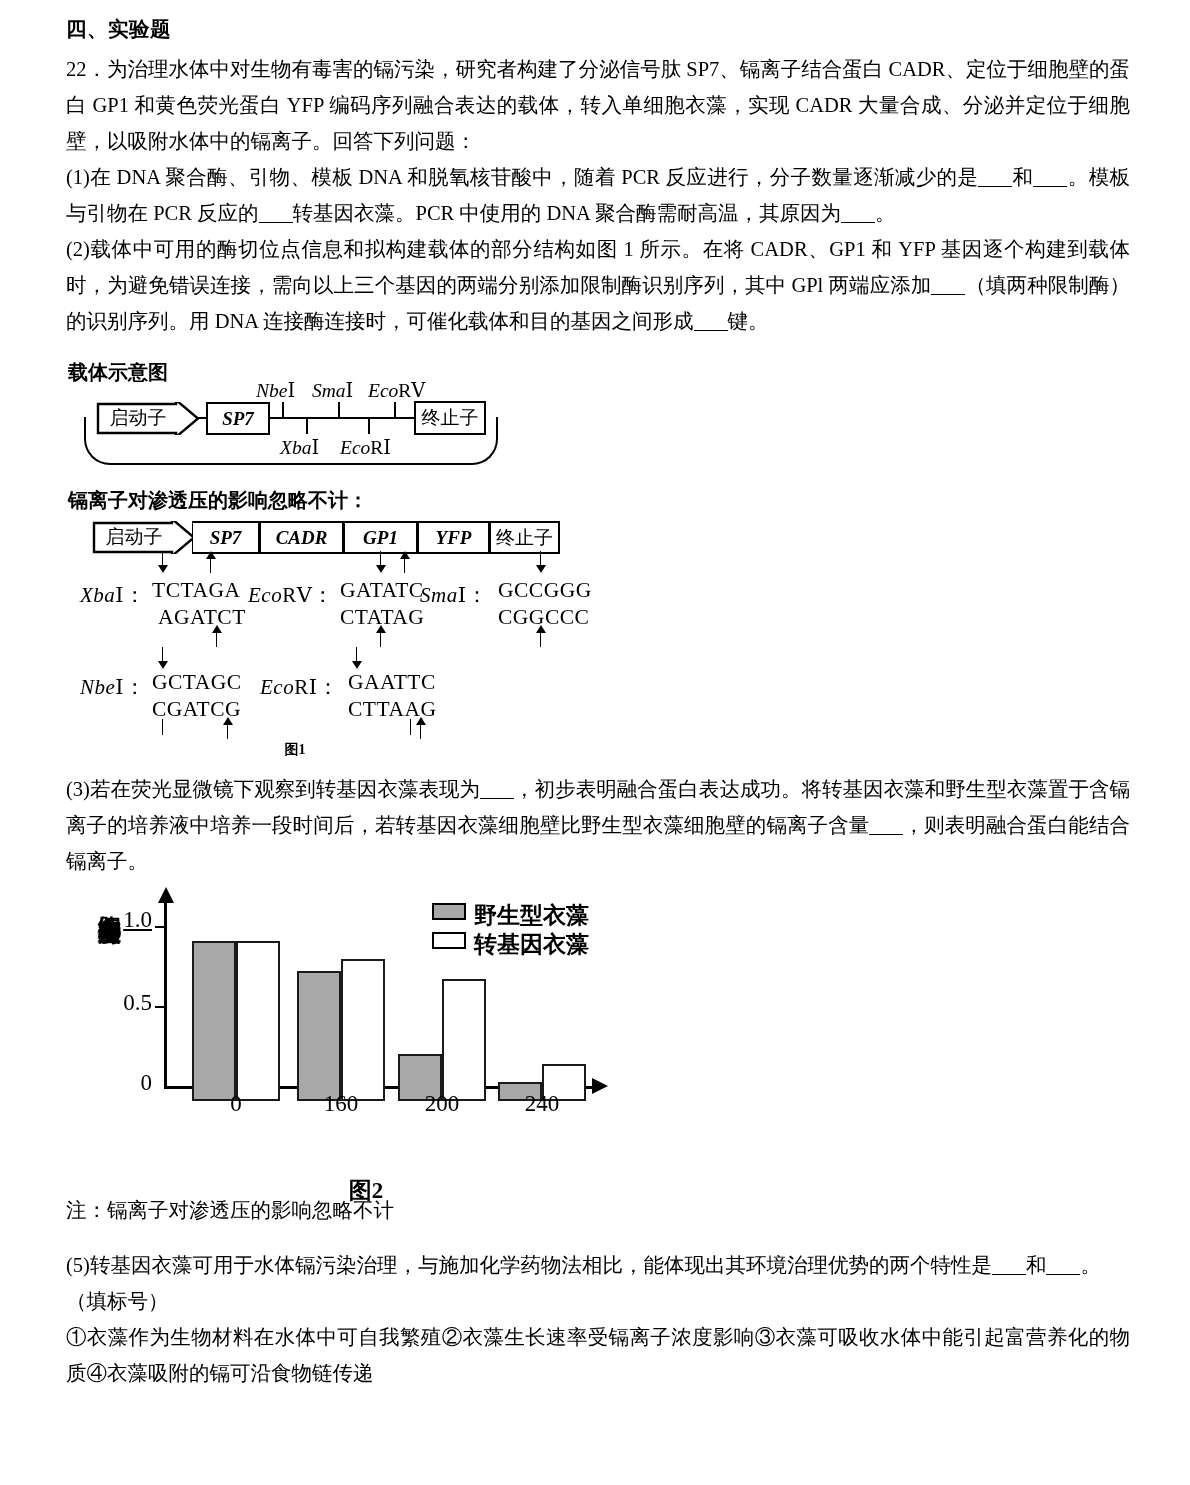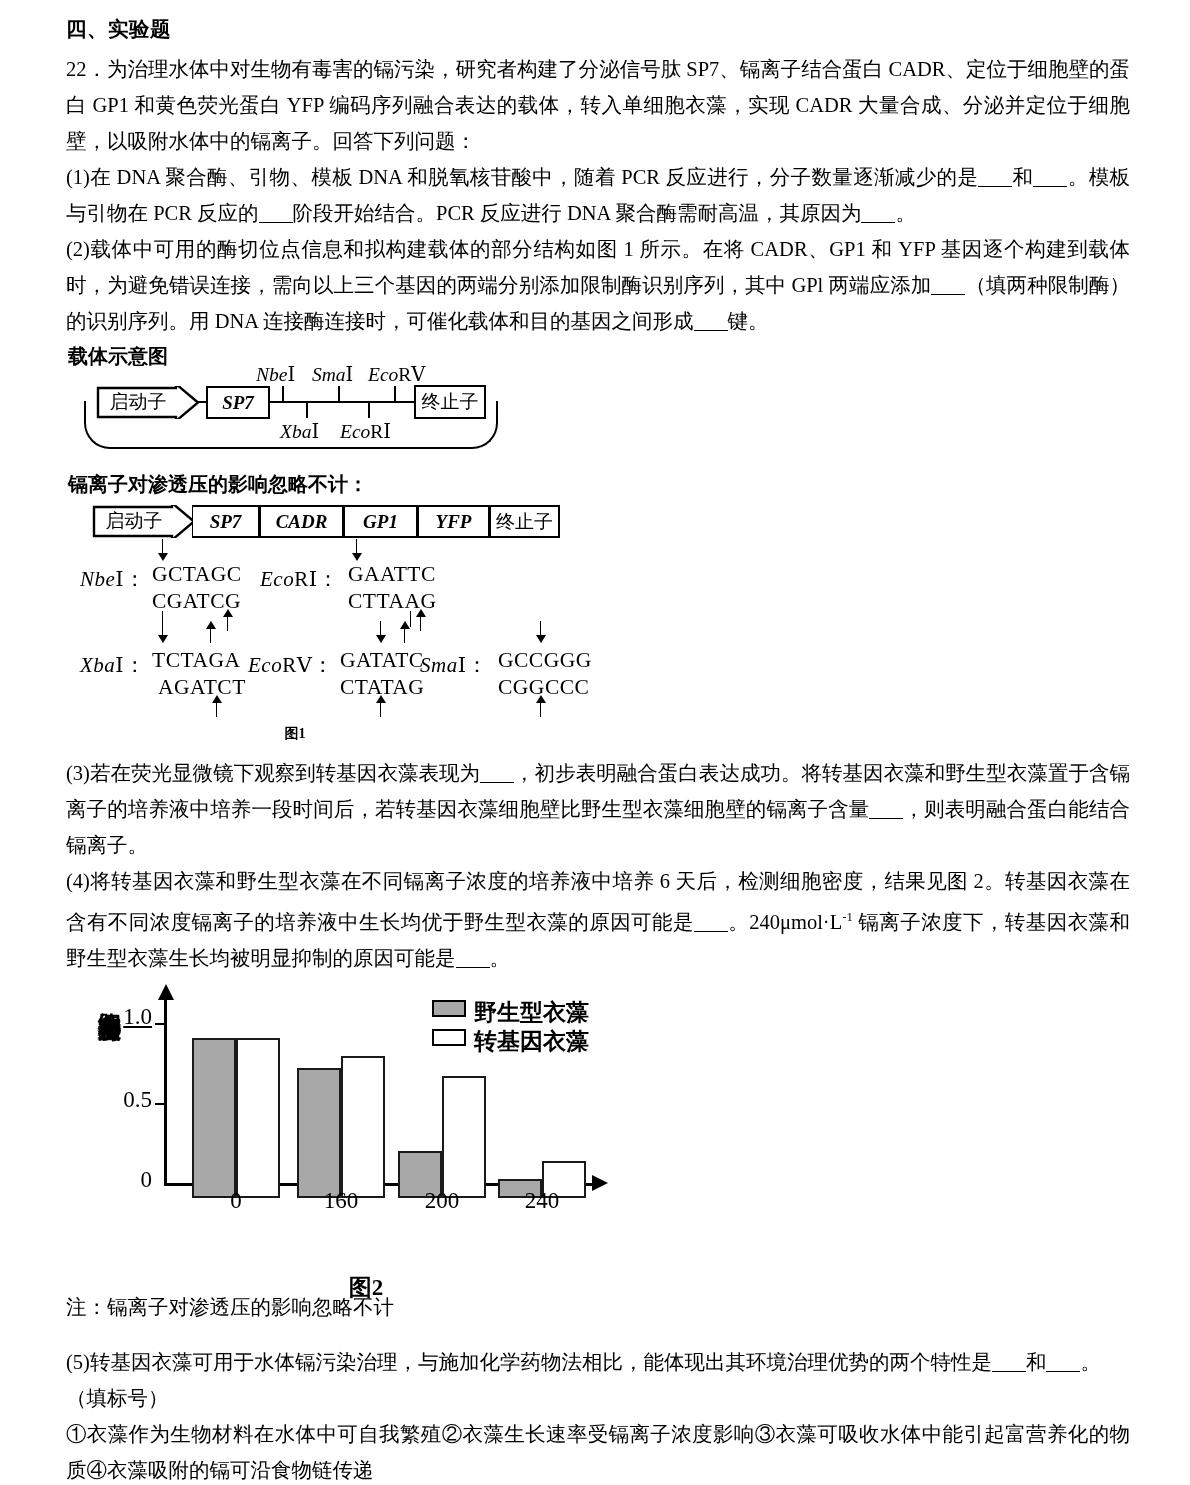--- a/index.html
+++ b/index.html
@@ -44,21 +44,21 @@
   .blank {
     display: inline-block;
     min-width: 34px;
     border-bottom: 1.6px solid #000;
     vertical-align: -3px;
     height: 19px;
   }
   sup { font-size: 0.62em; vertical-align: super; }
 
   
-  .fig1wrap { margin-top: 2px; }
+  .fig1wrap { margin-top: 18px; }
   .fig-label {
     font-size: 20px;
     font-weight: bold;
     line-height: 30px;
     margin: 0 0 2px 2px;
   }
   .vector-diagram {
     position: relative;
     width: 430px;
     height: 80px;
@@ -370,21 +370,21 @@
 </head>
 <body>
 
 <div class="page">
   <div class="content">
 
     <div class="sec-title">四、实验题</div>
 
     <p class="para"><span>22．</span><span>为治理水体中对生物有毒害的镉污染，研究者构建了分泌信号肽 SP7、镉离子结合蛋白 CADR、定位于细胞壁的蛋白 GP1 和黄色荧光蛋白 YFP 编码序列融合表达的载体，转入单细胞衣藻，实现 CADR 大量合成、分泌并定位于细胞壁，以吸附水体中的镉离子。回答下列问题：</span></p>
 
-    <p class="para"><span>(1)在 DNA 聚合酶、引物、模板 DNA 和脱氧核苷酸中，随着 PCR 反应进行，分子数量逐渐减少的是</span><span class="blank"></span><span>和</span><span class="blank"></span><span>。模板与引物在 PCR 反应的</span><span class="blank"></span><span>阶段开始结合。PCR 反应进行 DNA 聚合酶需耐高温，其原因为</span><span class="blank"></span><span>。</span></p>
+    <p class="para"><span>(1)在 DNA 聚合酶、引物、模板 DNA 和脱氧核苷酸中，随着 PCR 反应进行，分子数量逐渐减少的是</span><span class="blank"></span><span>和</span><span class="blank"></span><span>。模板与引物在 PCR 反应的</span><span class="blank"></span><span>转基因衣藻。PCR 中使用的 DNA 聚合酶需耐高温，其原因为</span><span class="blank"></span><span>。</span></p>
 
     <p class="para"><span>(2)载体中可用的酶切位点信息和拟构建载体的部分结构如图 1 所示。在将 CADR、GP1 和 YFP 基因逐个构建到载体时，为避免错误连接，需向以上三个基因的两端分别添加限制酶识别序列，其中 GPl 两端应添加</span><span class="blank"></span><span>（填两种限制酶）的识别序列。用 DNA 连接酶连接时，可催化载体和目的基因之间形成</span><span class="blank"></span><span>键。</span></p>
 
     <div class="fig1wrap">
 
       <div class="fig-label">载体示意图</div>
 
       <div class="vector-diagram">
         <div class="plasmid-loop"></div>
         <div class="backbone-line"></div>
@@ -423,20 +423,48 @@
           </svg>
           <div class="ptxt">启动子</div>
         </div>
         <div class="cbox" style="left:108px; width:68px;">SP7</div>
         <div class="cbox" style="left:176px; width:84px;">CADR</div>
         <div class="cbox" style="left:260px; width:74px;">GP1</div>
         <div class="cbox" style="left:334px; width:72px;">YFP</div>
         <div class="cbox last" style="left:406px; width:70px;">终止子</div>
       </div>
 
+
+      <div class="seqrow" style="height:92px;">
+        <div class="seqgrp" style="left:0px;">
+          <div class="seqname"><i>Xba</i><span>Ⅰ</span><span>：</span></div>
+          <div class="seqbases" style="left:72px;">TCTAGA</div>
+          <div class="seqbases2" style="left:78px;">AGATCT</div>
+          <div class="arrowdn" style="left:78px; top:-6px;"></div>
+          <div class="arrowup" style="left:126px; top:-6px;"></div>
+          <div class="arrowup" style="left:132px; top:68px;"></div>
+        </div>
+
+        <div class="seqgrp" style="left:168px;">
+          <div class="seqname"><i>Eco</i><span>RⅤ</span><span>：</span></div>
+          <div class="seqbases" style="left:92px;">GATATC</div>
+          <div class="seqbases2" style="left:92px;">CTATAG</div>
+          <div class="arrowdn" style="left:128px; top:-6px;"></div>
+          <div class="arrowup" style="left:152px; top:-6px;"></div>
+          <div class="arrowup" style="left:128px; top:68px;"></div>
+        </div>
+
+        <div class="seqgrp" style="left:340px;">
+          <div class="seqname"><i>Sma</i><span>Ⅰ</span><span>：</span></div>
+          <div class="seqbases" style="left:78px;">GCCGGG</div>
+          <div class="seqbases2" style="left:78px;">CGGCCC</div>
+          <div class="arrowdn" style="left:116px; top:-6px;"></div>
+          <div class="arrowup" style="left:116px; top:68px;"></div>
+        </div>
+      </div>
 
       <div class="seqrow">
         <div class="seqgrp" style="left:0px;">
           <div class="seqname"><i>Nbe</i><span>Ⅰ</span><span>：</span></div>
           <div class="seqbases" style="left:72px;">GCTAGC</div>
           <div class="seqbases2" style="left:72px;">CGATCG</div>
           <div class="arrowdn" style="left:78px; top:-2px;"></div>
           <div class="arrowup" style="left:143px; top:68px;"></div>
           <div class="tickmark" style="position:absolute;left:82px;top:70px;width:0;height:16px;border-left:1.8px solid #000;"></div>
         </div>
@@ -444,54 +472,25 @@
         <div class="seqgrp" style="left:180px;">
           <div class="seqname"><i>Eco</i><span>RⅠ</span><span>：</span></div>
           <div class="seqbases" style="left:88px;">GAATTC</div>
           <div class="seqbases2" style="left:88px;">CTTAAG</div>
           <div class="arrowdn" style="left:92px; top:-2px;"></div>
           <div class="arrowup" style="left:156px; top:68px;"></div>
           <div class="tickmark" style="position:absolute;left:150px;top:70px;width:0;height:16px;border-left:1.8px solid #000;"></div>
         </div>
       </div>
 
-      <div class="seqrow" style="height:92px;">
-        <div class="seqgrp" style="left:0px;">
-          <div class="seqname"><i>Xba</i><span>Ⅰ</span><span>：</span></div>
-          <div class="seqbases" style="left:72px;">TCTAGA</div>
-          <div class="seqbases2" style="left:78px;">AGATCT</div>
-          <div class="arrowdn" style="left:78px; top:-6px;"></div>
-          <div class="arrowup" style="left:126px; top:-6px;"></div>
-          <div class="arrowup" style="left:132px; top:68px;"></div>
-        </div>
-
-        <div class="seqgrp" style="left:168px;">
-          <div class="seqname"><i>Eco</i><span>RⅤ</span><span>：</span></div>
-          <div class="seqbases" style="left:92px;">GATATC</div>
-          <div class="seqbases2" style="left:92px;">CTATAG</div>
-          <div class="arrowdn" style="left:128px; top:-6px;"></div>
-          <div class="arrowup" style="left:152px; top:-6px;"></div>
-          <div class="arrowup" style="left:128px; top:68px;"></div>
-        </div>
-
-        <div class="seqgrp" style="left:340px;">
-          <div class="seqname"><i>Sma</i><span>Ⅰ</span><span>：</span></div>
-          <div class="seqbases" style="left:78px;">GCCGGG</div>
-          <div class="seqbases2" style="left:78px;">CGGCCC</div>
-          <div class="arrowdn" style="left:116px; top:-6px;"></div>
-          <div class="arrowup" style="left:116px; top:68px;"></div>
-        </div>
-      </div>
-
       <div class="fig-caption">图1</div>
     </div>
 
     <p class="para" style="margin-top:6px;"><span>(3)若在荧光显微镜下观察到转基因衣藻表现为</span><span class="blank"></span><span>，初步表明融合蛋白表达成功。将转基因衣藻和野生型衣藻置于含镉离子的培养液中培养一段时间后，若转基因衣藻细胞壁比野生型衣藻细胞壁的镉离子含量</span><span class="blank"></span><span>，则表明融合蛋白能结合镉离子。</span></p>
 
-    <p class="para"><span>(4)将转基因衣藻和野生型衣藻在不同镉离子浓度的培养液中培养 6 天后，检测细胞密度，结果见图 2。转基因衣藻在含有不同浓度镉离子的培养液中生长均优于野生型衣藻的原因可能是</span><span class="blank"></span><span>。240μmol·L</span><sup>-1</sup><span> 镉离子浓度下，转基因衣藻和野生型衣藻生长均被明显抑制的原因可能是</span><span class="blank"></span><span>。</span></p>
 
     <div class="chartwrap">
       <div class="ylabel">细胞密度相对值</div>
 
       <div class="plot">
         <div class="axis-y"></div>
         <div class="axis-y-head"></div>
         <div class="axis-x"></div>
         <div class="axis-x-head"></div>
 

